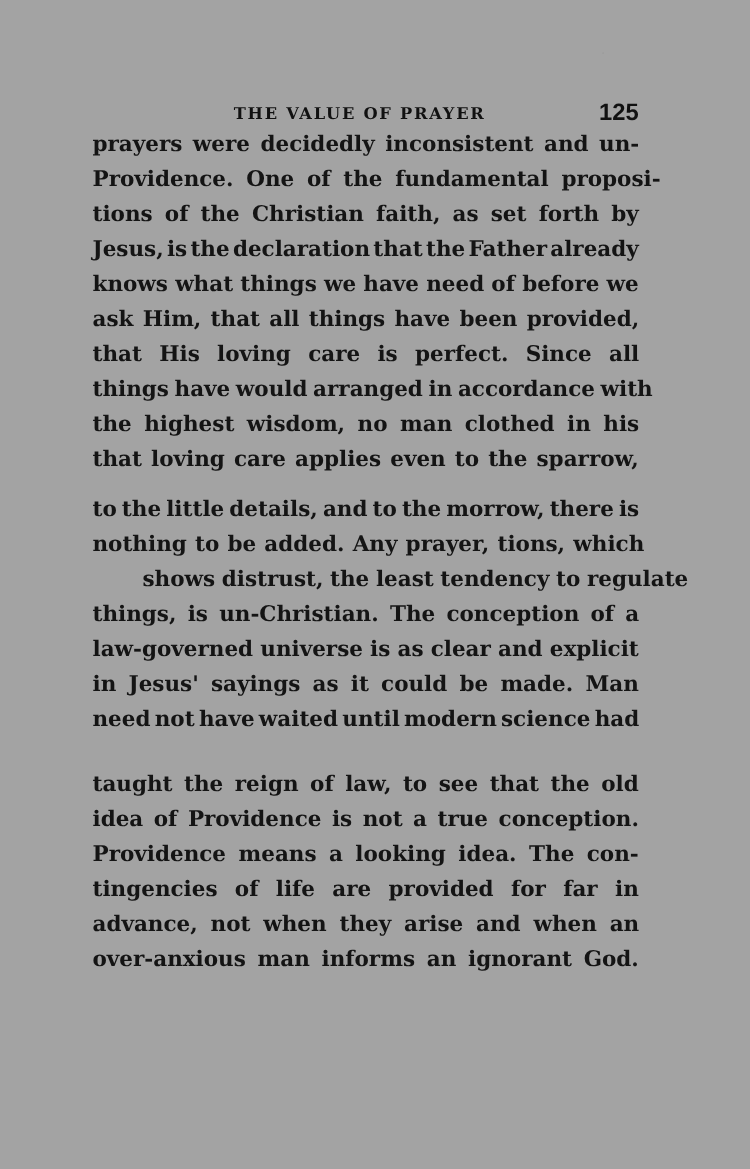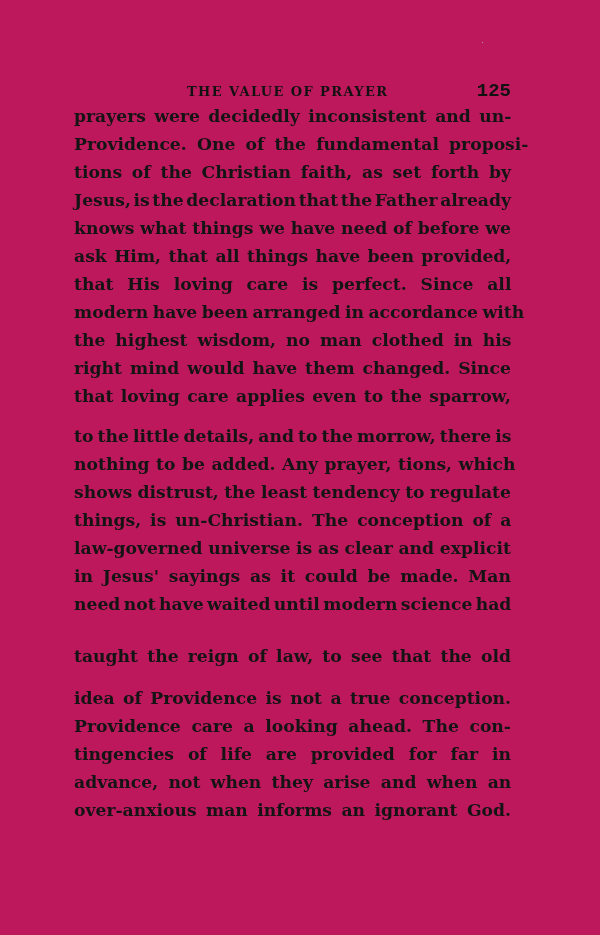--- a/index.html
+++ b/index.html
@@ -1,26 +1,26 @@
 <!DOCTYPE html>
 <html><head>
   <meta charset="utf-8">
   <style>
     html, body { margin: 0; padding: 0; background: #ffffff; }
     body { width: 600px; height: 935px; position: relative; overflow: hidden; }
-    .page { position: absolute; left: 0; top: 0; width: 600px; height: 935px; background: #be185d; }
+    .page { position: absolute; left: 0; top: 0; width: 600px; height: 935px; background: #a3a3a3; }
     .header { position: absolute; top: 84px; left: 74px; width: 437px; height: 22px; }
     .running-title {
       position: absolute; left: 113px; top: 0;
       font-family: "DejaVu Serif", serif; font-weight: bold; font-size: 13px;
       letter-spacing: 1.4px; color: #111;
     }
     .page-number {
       position: absolute; right: 0; top: -4px;
-      font-family: Liberation Mono, monospace; font-weight: bold; font-size: 19px; color: #111;
+      font-family: Liberation Sans, sans-serif; font-weight: bold; font-size: 19px; color: #111;
     }
     .body-text { position: absolute; left: 74px; top: 102px; width: 437px; }
     .line {
       display: block; height: 28px; line-height: 28px;
       font-family: "DejaVu Serif", serif; font-weight: bold; font-size: 17.2px;
       color: #141414; text-align: justify; text-align-last: justify; white-space: nowrap;
       word-spacing: 0px;
     }
     .line.last { text-align-last: justify; }
     .speck { position: absolute; left: 482px; top: 42px; width: 1px; height: 1px; background: #999; }
@@ -35,31 +35,30 @@
     <span class="page-number">125</span>
   </div>
   <div class="body-text">
     <span class="line" style="display: block; white-space: nowrap; word-spacing: 2.4px;">prayers were decidedly inconsistent and un-</span>
     <span class="line" style="display: block; white-space: nowrap; word-spacing: 4.2px;">Providence. One of the fundamental proposi-</span>
     <span class="line" style="display: block; white-space: nowrap; word-spacing: 3.75px;">tions of the Christian faith, as set forth by</span>
     <span class="line" style="display: block; white-space: nowrap; word-spacing: -3.42857px;">Jesus, is the declaration that the Father already</span>
     <span class="line" style="display: block; white-space: nowrap; word-spacing: -0.25px;">knows what things we have need of before we</span>
     <span class="line" style="display: block; white-space: nowrap; word-spacing: 1.42857px;">ask Him, that all things have been provided,</span>
     <span class="line" style="display: block; white-space: nowrap; word-spacing: 7.85714px;">that His loving care is perfect. Since all</span>
-    <span class="line" style="display: block; white-space: nowrap; word-spacing: -1.5px;">modern have been arranged in accordance with</span>
+    <span class="line" style="display: block; white-space: nowrap; word-spacing: -1.5px;">things have would arranged in accordance with</span>
     <span class="line" style="display: block; white-space: nowrap; word-spacing: 4px;">the highest wisdom, no man clothed in his</span>
-    <span class="line" style="display: block; white-space: nowrap; word-spacing: 2px;">right mind would have them changed. Since</span>
     <span class="line" style="display: block; white-space: nowrap; word-spacing: 1.28571px;">that loving care applies even to the sparrow,</span>
     <span class="line" style="display: block; white-space: nowrap; word-spacing: -1.88889px; margin-top: 12px;">to the little details, and to the morrow, there is</span>
     <span class="line" style="display: block; white-space: nowrap; word-spacing: 0.571429px;">nothing to be added. Any prayer, tions, which</span>
-    <span class="line" style="display: block; white-space: nowrap; word-spacing: -0.666667px;">shows distrust, the least tendency to regulate</span>
+    <span class="line" style="display: block; white-space: nowrap; word-spacing: -0.666667px; margin-left: 40px;">shows distrust, the least tendency to regulate</span>
     <span class="line" style="display: block; white-space: nowrap; word-spacing: 3px;">things, is un-Christian. The conception of a</span>
     <span class="line" style="display: block; white-space: nowrap; word-spacing: -0.333333px;">law-governed universe is as clear and explicit</span>
     <span class="line" style="display: block; white-space: nowrap; word-spacing: 3.75px;">in Jesus' sayings as it could be made. Man</span>
     <span class="line" style="display: block; white-space: nowrap; word-spacing: -2.57143px;">need not have waited until modern science had</span>
     <span class="line" style="display: block; white-space: nowrap; word-spacing: 3.22222px; margin-top: 24px;">taught the reign of law, to see that the old</span>
-    <span class="line" style="display: block; white-space: nowrap; word-spacing: 2.42857px; margin-top: 14px;">idea of Providence is not a true conception.</span>
-    <span class="line" style="display: block; white-space: nowrap; word-spacing: 1.16667px;">Providence care a looking ahead. The con-</span>
+    <span class="line" style="display: block; white-space: nowrap; word-spacing: 2.42857px;">idea of Providence is not a true conception.</span>
+    <span class="line" style="display: block; white-space: nowrap; word-spacing: 1.16667px;">Providence means a looking idea. The con-</span>
     <span class="line" style="display: block; white-space: nowrap; word-spacing: 7.85714px;">tingencies of life are provided for far in</span>
     <span class="line" style="display: block; white-space: nowrap; word-spacing: 4.28571px;">advance, not when they arise and when an</span>
     <span class="line last" style="display: block; white-space: nowrap; word-spacing: 3.4px;">over-anxious man informs an ignorant God.</span>
   </div>
 </div>
 
 </body></html>

